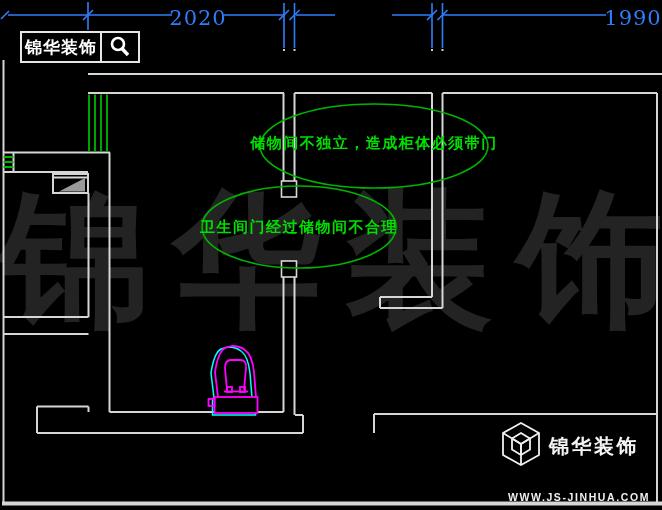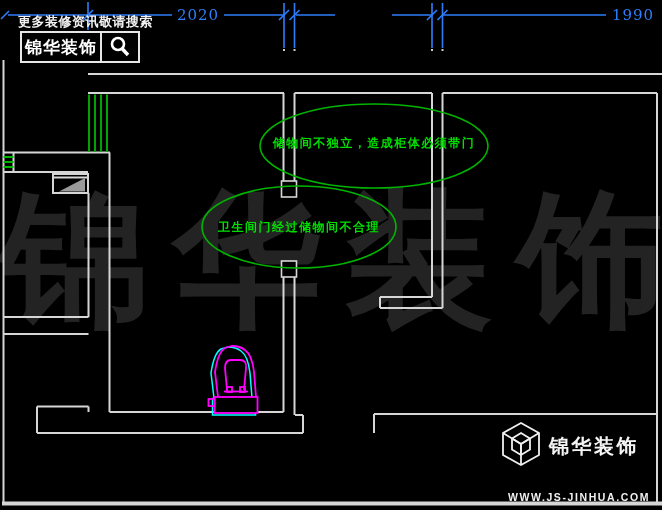--- a/index.html
+++ b/index.html
@@ -23,23 +23,23 @@
   .mg{stroke:var(--magenta);stroke-width:1.8;fill:none;}
   .mgf{stroke:var(--magenta);stroke-width:1.8;fill:#000;}
   .cy{stroke:var(--cyan);stroke-width:1.5;fill:none;}
   .dl{stroke:var(--dim);stroke-width:1.6;fill:none;}
   .jamb{stroke:var(--wall);stroke-width:1.6;fill:#000;}
   .tri{fill:var(--tri);stroke:none;}
   .dot{fill:#cfcfcf;}
   
   .txt{position:absolute;z-index:3;white-space:nowrap;}
   .dim-label{top:6px;transform:translateX(-50%);color:var(--dim);
-    font-family:"DejaVu Serif",serif;font-size:15px;letter-spacing:1px;}
+    font-family:"DejaVu Serif",serif;font-size:21px;letter-spacing:1px;}
   .annot{transform:translate(-50%,-50%);color:var(--green-text);
-    font-weight:bold;font-size:12px;letter-spacing:1.5px;}
+    font-weight:bold;font-size:15px;letter-spacing:1.5px;}
   .slogan{left:18px;top:13px;color:var(--white);font-weight:bold;font-size:13px;
     letter-spacing:0.5px;}
   .ad-box{position:absolute;left:20px;top:31px;width:116px;height:28px;z-index:4;
     border:2px solid #e6e6e6;background:#000;display:flex;align-items:stretch;cursor:pointer;}
   .ad-brand{flex:1;display:flex;align-items:center;justify-content:center;
     color:#fff;font-weight:bold;font-size:17px;letter-spacing:1px;}
   .ad-search{width:36px;border-left:2px solid #e6e6e6;display:flex;
     align-items:center;justify-content:center;}
   .footer{position:absolute;left:500px;top:420px;width:158px;z-index:3;}
   .footer-row{display:flex;align-items:center;gap:7px;}
@@ -134,21 +134,20 @@
       <rect class="mg" x="208.5" y="399" width="6" height="7"></rect>
     </g>
   </svg>
 
   <div class="txt dim-label" style="left:198px;">2020</div>
   <div class="txt dim-label" style="left:633px;">1990</div>
 
   <div class="txt annot" style="left:374px;top:143px;">储物间不独立，造成柜体必须带门</div>
   <div class="txt annot" style="left:299px;top:227px;">卫生间门经过储物间不合理</div>
 
-  <div class="txt slogan">更多装修资讯敬请搜索</div>
   <div class="ad-box">
     <div class="ad-brand">锦华装饰</div>
     <div class="ad-search">
       <svg width="22" height="22" viewBox="0 0 22 22">
         <circle cx="9" cy="8" r="6" fill="none" stroke="#ffffff" stroke-width="2.6"></circle>
         <line x1="13" y1="12.5" x2="19" y2="19" stroke="#ffffff" stroke-width="3.4"></line>
       </svg>
     </div>
   </div>
 

